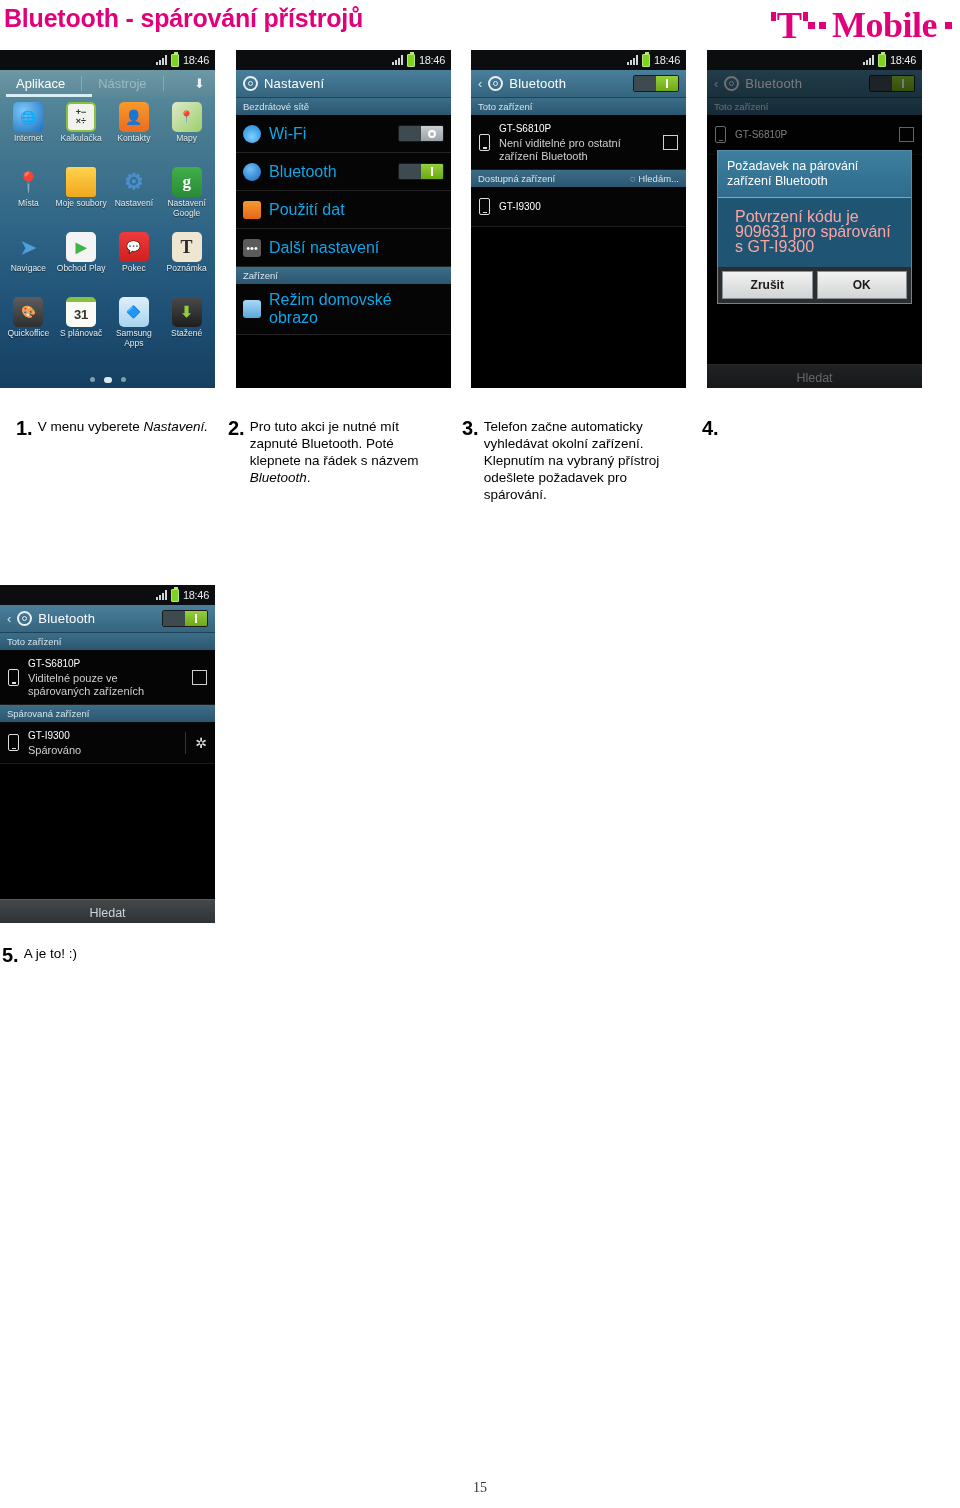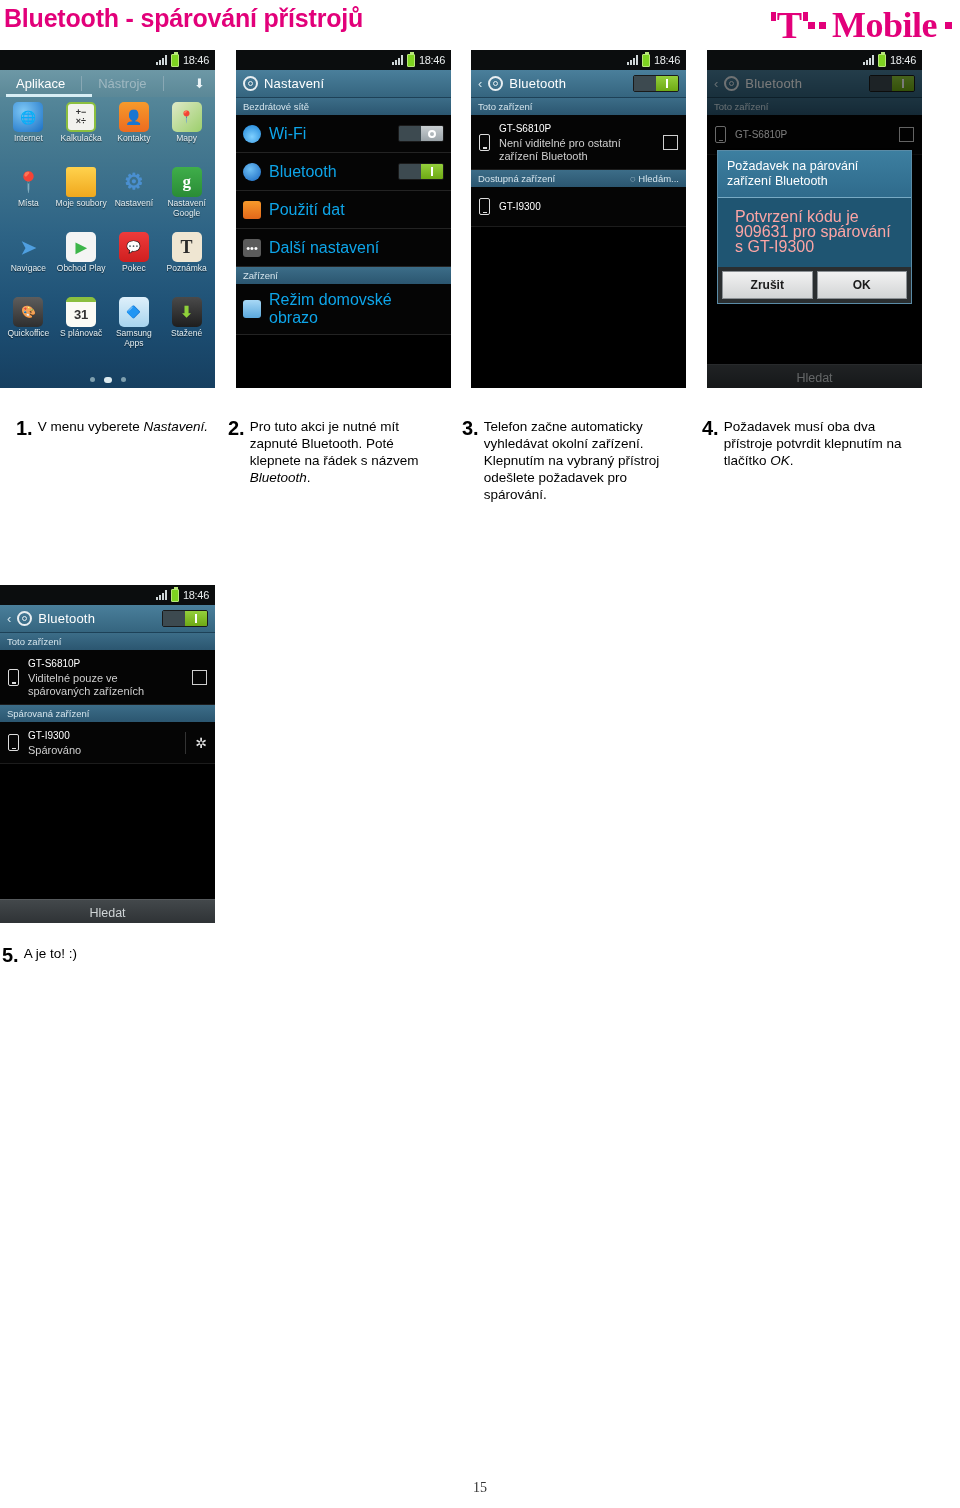--- a/index.html
+++ b/index.html
@@ -563,23 +563,20 @@
     </span>
   </div>
 
   <div class="caption c3">
     <span class="cap-num">3.</span>
     <span class="cap-txt">Telefon začne automaticky vyhledávat okolní zařízení. Klepnutím na vybraný přístroj odešlete požadavek pro spárování.</span>
   </div>
 
   <div class="caption c4">
     <span class="cap-num">4.</span>
-    <span class="cap-txt">
-      <span>Požadavek musí oba dva přístroje potvrdit klepnutím na tlačítko </span><i>OK</i><span>.</span>
-    </span>
   </div>
 
   <div class="caption c5">
     <span class="cap-num">5.</span>
     <span class="cap-txt">A je to! :)</span>
   </div>
 
   <div class="page-no">15</div>
 
 </div>

